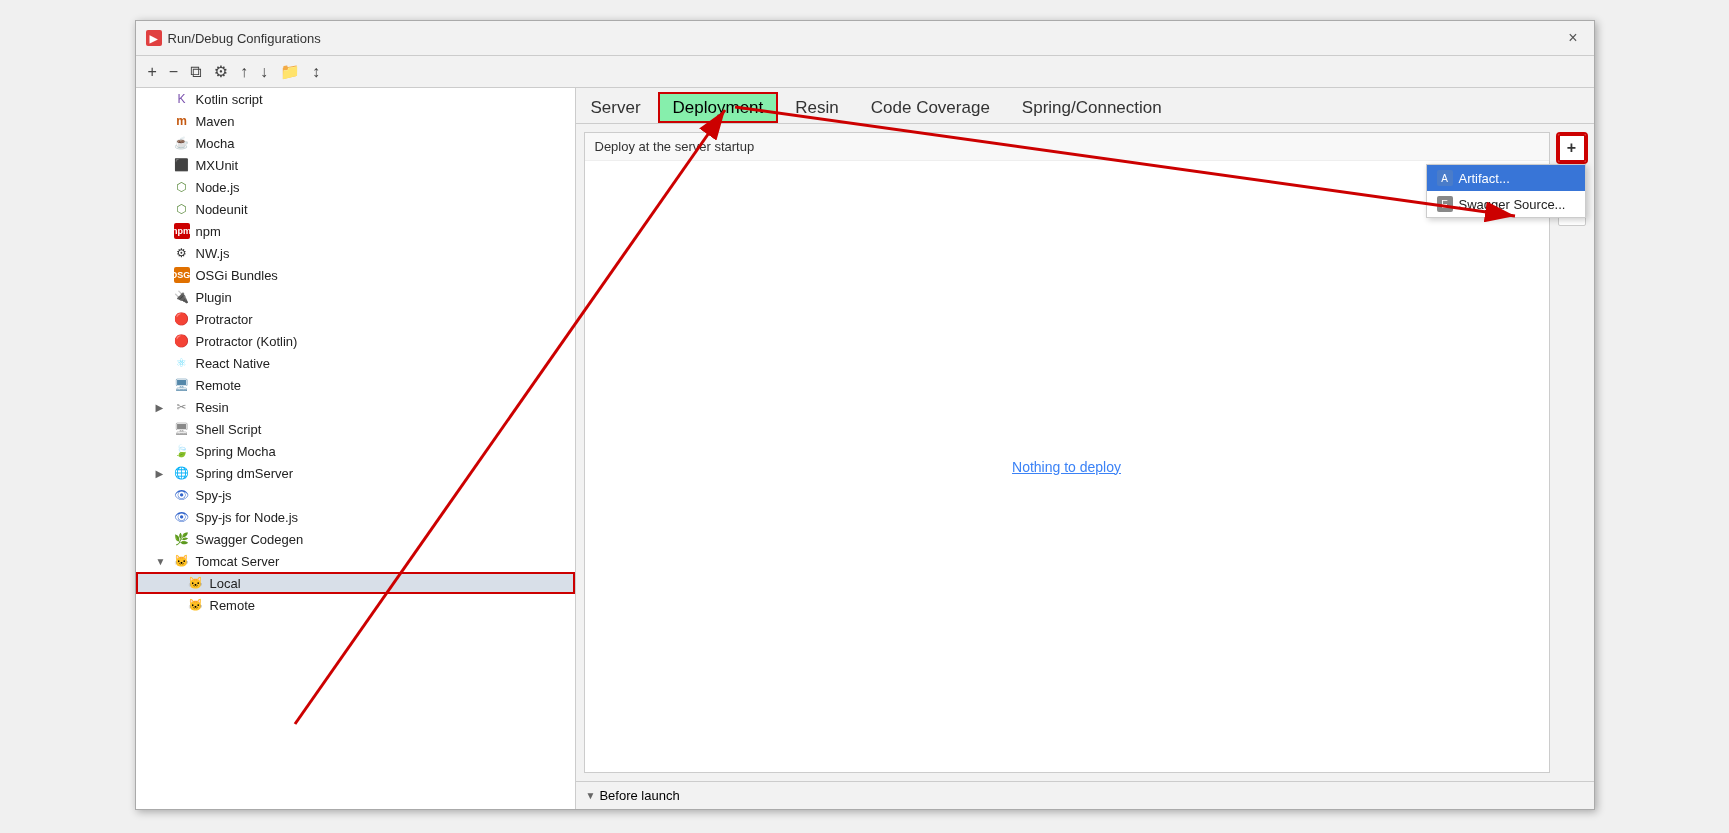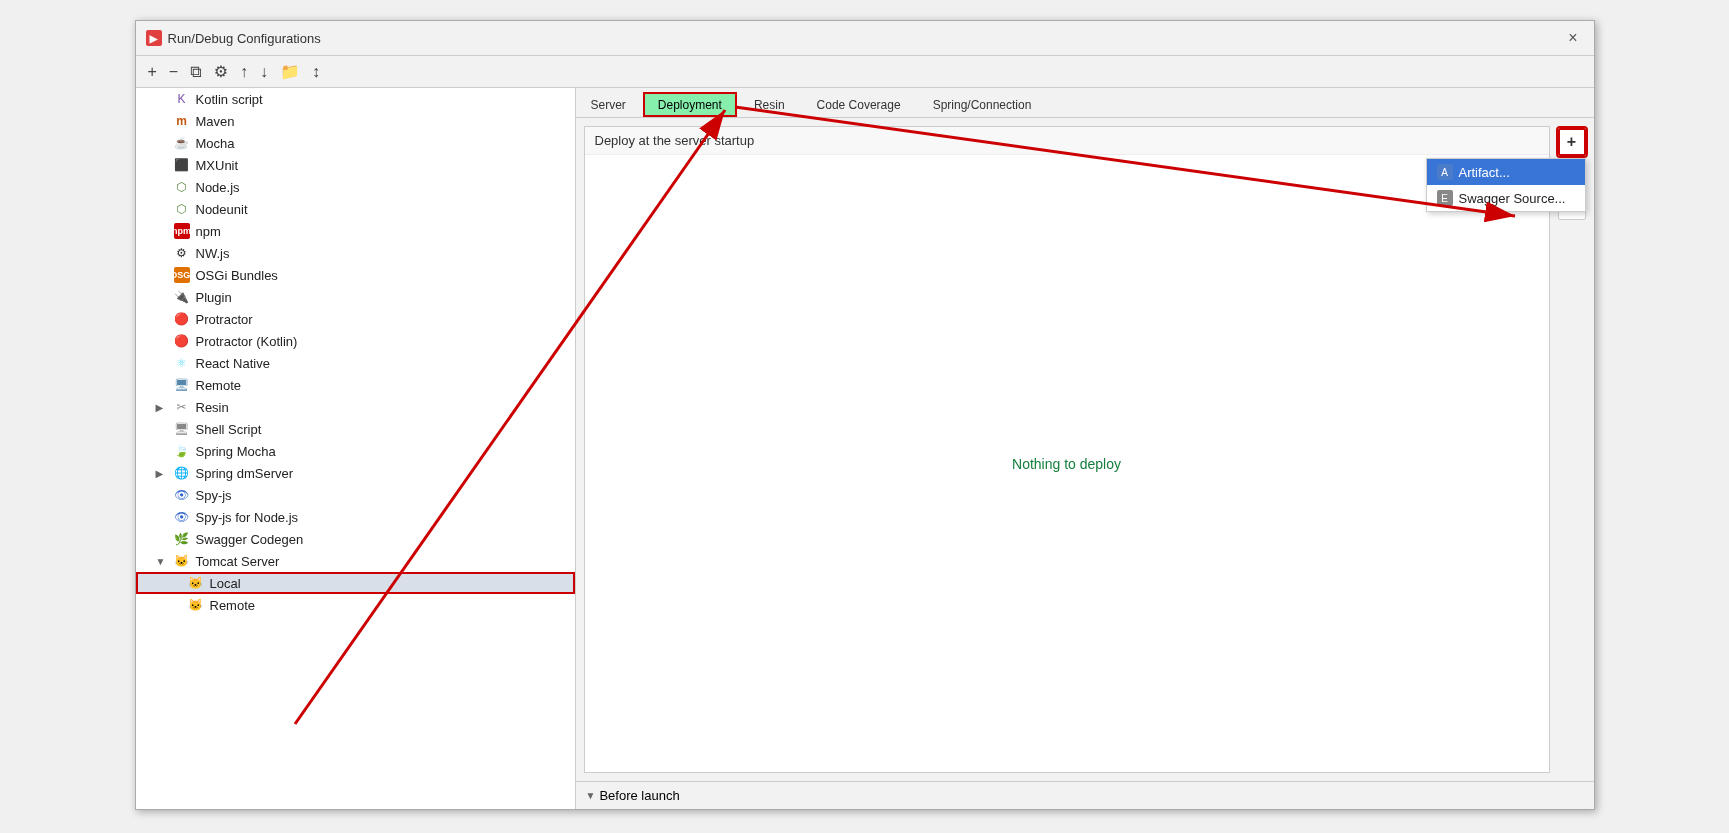--- a/index.html
+++ b/index.html
@@ -145,21 +145,21 @@
       border-bottom: 1px solid #ccc;
       background: #f2f2f2;
       padding-top: 4px;
     }
 
     .tab {
       padding: 5px 14px;
       cursor: pointer;
       border: 1px solid transparent;
       border-bottom: none;
-      font-size: 12px;
+      font-size: 17px;
       color: #333;
       background: #f2f2f2;
       margin-right: 2px;
       position: relative;
     }
     .tab.active {
       background: #86efac;
       border-color: #ccc;
       border-bottom-color: white;
       color: #000;
@@ -191,22 +191,23 @@
       color: #333;
       border-bottom: 1px solid #eee;
       background: #f8f8f8;
     }
 
     .deployment-body {
       flex: 1;
       display: flex;
       align-items: center;
       justify-content: center;
-      color: #15803d;
+      color: #3b82f6;
       font-size: 14px;
+      text-decoration: underline;
     }
 
     .side-actions {
       display: flex;
       flex-direction: column;
       gap: 4px;
       padding-top: 2px;
     }
 
     .action-btn {

